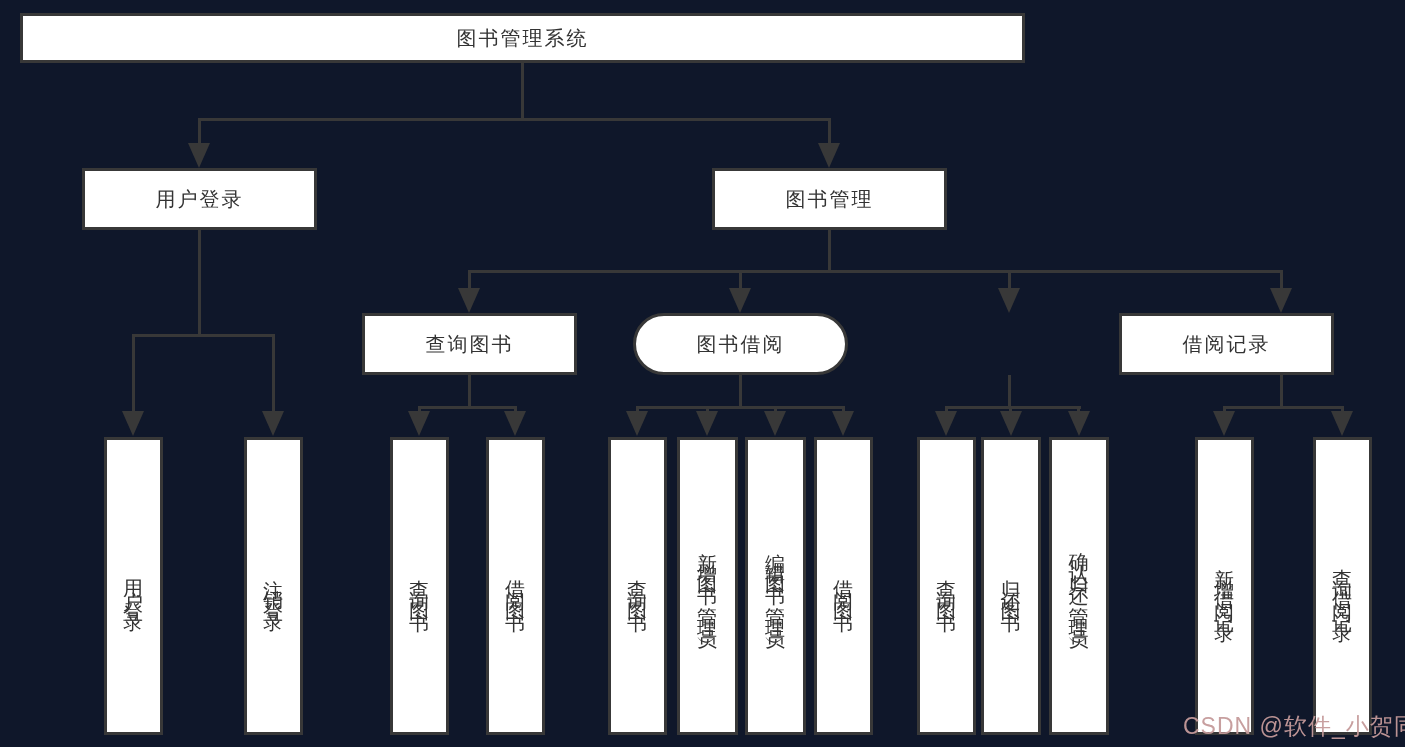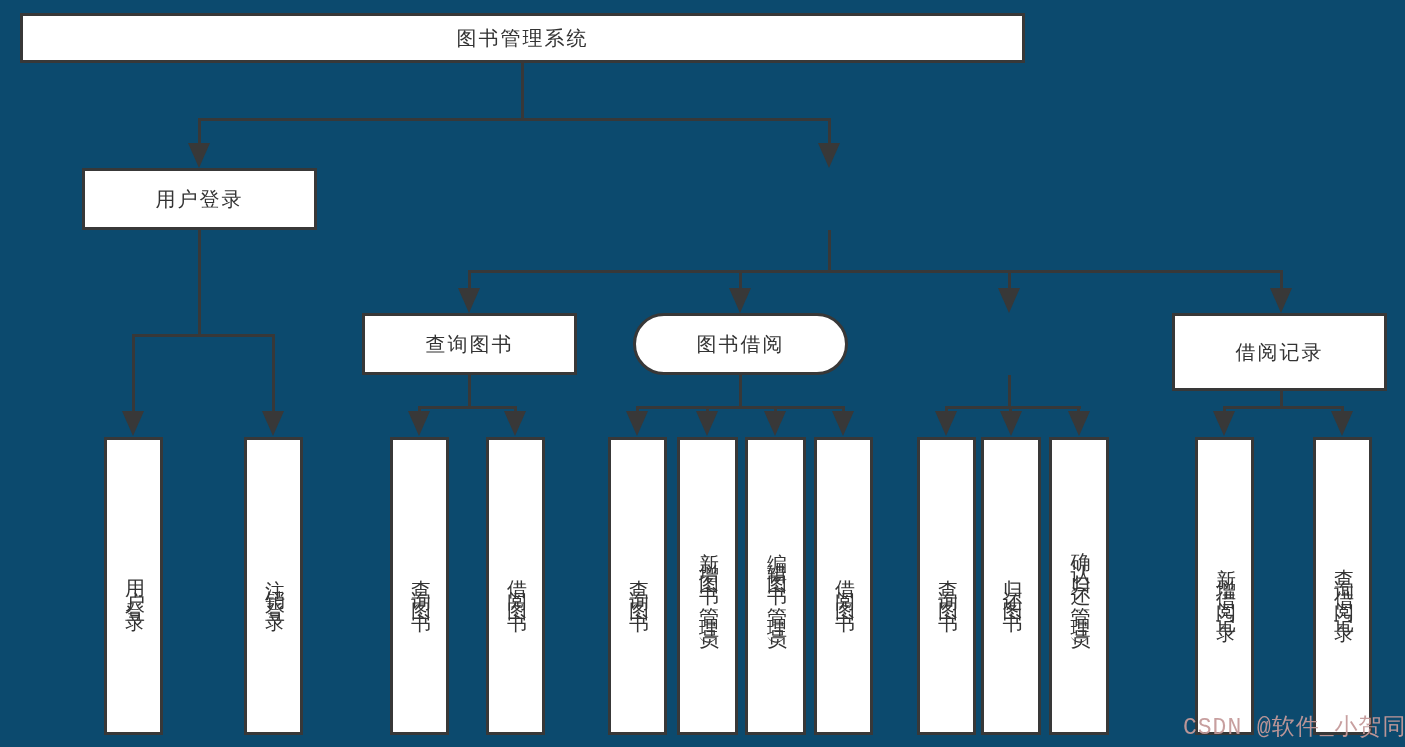--- a/index.html
+++ b/index.html
@@ -1,18 +1,18 @@
 <!DOCTYPE html>
 <html><head>
 <meta charset="utf-8">
 <style>
   html,body{margin:0;padding:0;background:#ffffff;}
   .canvas{
-    position:relative;width:1405px;height:747px;background:#0c4a6e;overflow:hidden;
-    font-family:Liberation Mono, monospace;
+    position:relative;width:1405px;height:747px;background:#0f172a;overflow:hidden;
+    font-family:Liberation Sans, sans-serif;
   }
   .box{
     position:absolute;box-sizing:border-box;background:#ffffff;
     border:3px solid #383838;color:#333333;
     display:flex;align-items:center;justify-content:center;
     font-size:20px;letter-spacing:2px;z-index:2;text-align:center;
   }
   .vlabel{
     writing-mode:vertical-rl;text-orientation:mixed;
     letter-spacing:11px;line-height:1;white-space:nowrap;
@@ -40,20 +40,23 @@
   <div class="vline" style="left:521px;top:63px;width:3px;height:57px;"></div>
   <div class="hline" style="left:198px;top:118px;width:633px;height:3px;"></div>
   <div class="vline" style="left:198px;top:118px;width:3px;height:28px;"></div>
   <div class="vline" style="left:828px;top:118px;width:3px;height:28px;"></div>
   <div class="arrow" style="left:188px;top:143px;"></div>
   <div class="arrow" style="left:818px;top:143px;"></div>
 
   <div class="box" style="left:82px;top:168px;width:235px;height:62px;">
     <span>用户登录</span>
   </div>
+  <div class="box" style="left:712px;top:168px;width:235px;height:62px;">
+    <span>图书管理</span>
+  </div>
 
   <div class="vline" style="left:198px;top:230px;width:3px;height:106px;"></div>
   <div class="hline" style="left:132px;top:334px;width:143px;height:3px;"></div>
   <div class="vline" style="left:132px;top:334px;width:3px;height:79px;"></div>
   <div class="vline" style="left:272px;top:334px;width:3px;height:79px;"></div>
   <div class="arrow" style="left:122px;top:411px;"></div>
   <div class="arrow" style="left:262px;top:411px;"></div>
 
   <div class="vline" style="left:828px;top:230px;width:3px;height:42px;"></div>
   <div class="hline" style="left:468px;top:270px;width:815px;height:3px;"></div>
@@ -65,21 +68,21 @@
   <div class="arrow" style="left:729px;top:288px;"></div>
   <div class="arrow" style="left:998px;top:288px;"></div>
   <div class="arrow" style="left:1270px;top:288px;"></div>
 
   <div class="box" style="left:362px;top:313px;width:215px;height:62px;">
     <span>查询图书</span>
   </div>
   <div class="box" style="left:633px;top:313px;width:215px;height:62px;border-radius:31px;">
     <span>图书借阅</span>
   </div>
-  <div class="box" style="left:1172px;top:313px;width:215px;height:78px;">
+  <div class="box" style="left:1119px;top:313px;width:215px;height:62px;">
     <span>借阅记录</span>
   </div>
 
   <div class="vline" style="left:468px;top:375px;width:3px;height:33px;"></div>
   <div class="hline" style="left:418px;top:406px;width:99px;height:3px;"></div>
   <div class="vline" style="left:418px;top:406px;width:3px;height:8px;"></div>
   <div class="vline" style="left:514px;top:406px;width:3px;height:8px;"></div>
   <div class="arrow" style="left:408px;top:411px;"></div>
   <div class="arrow" style="left:504px;top:411px;"></div>
 

